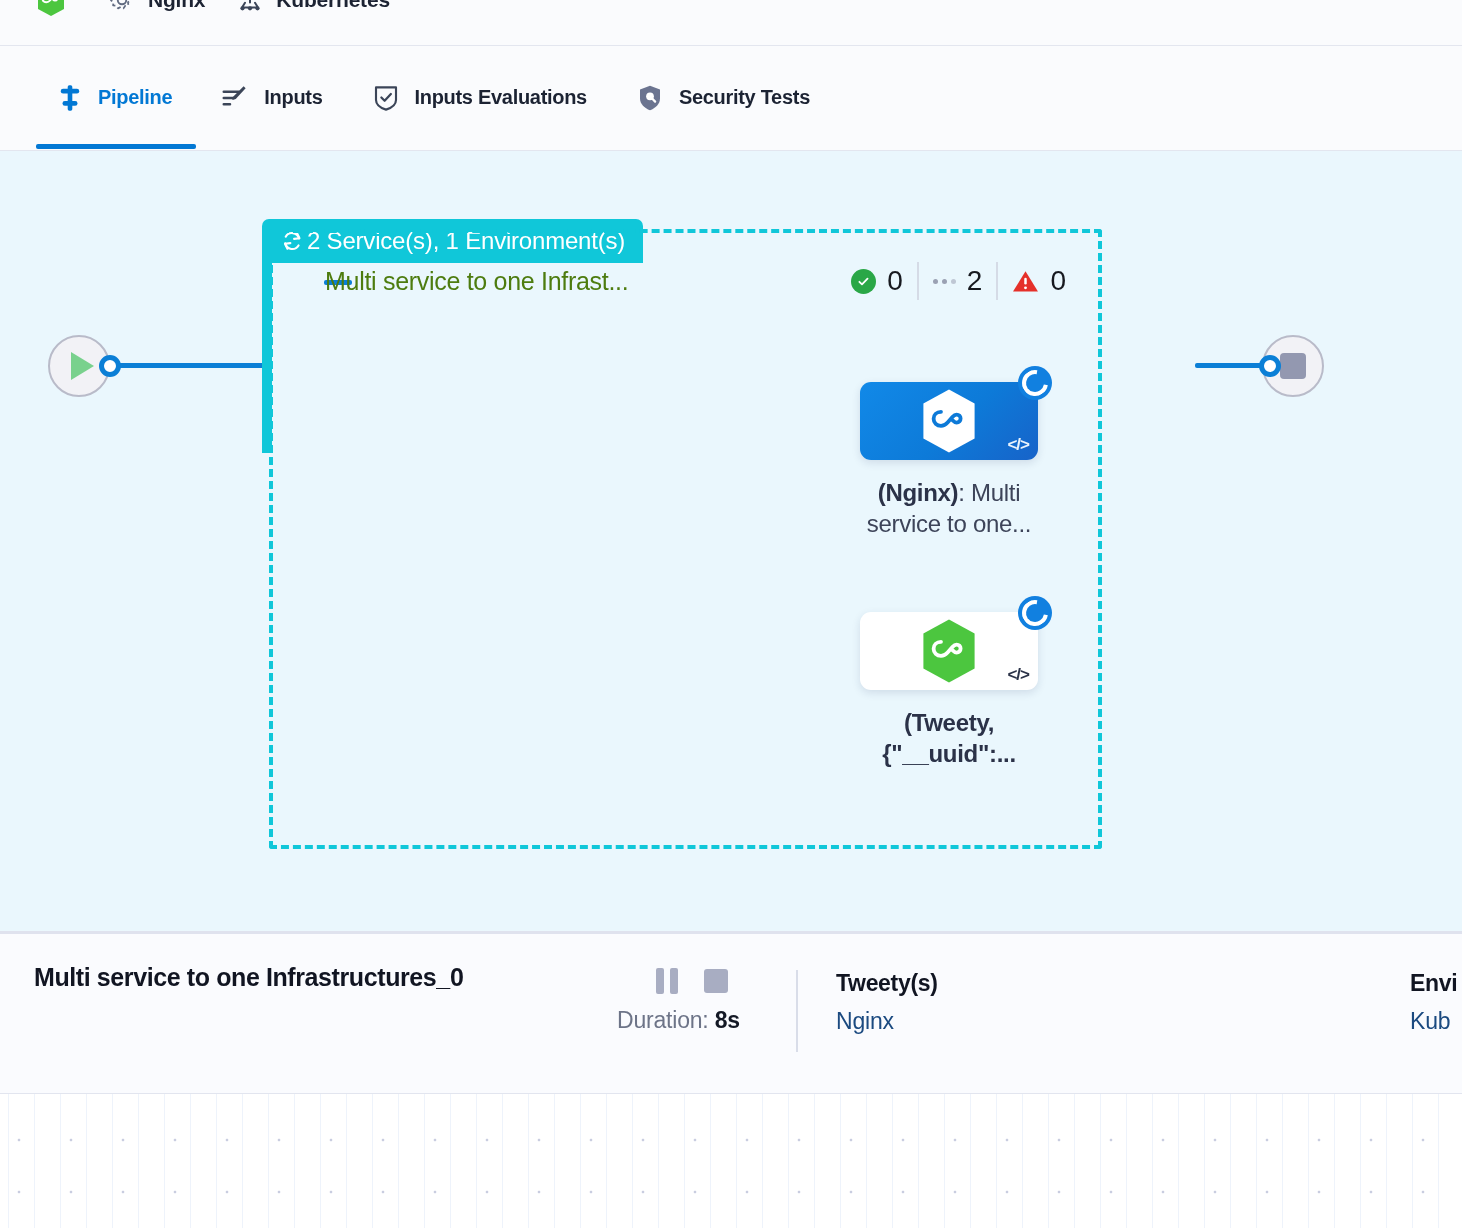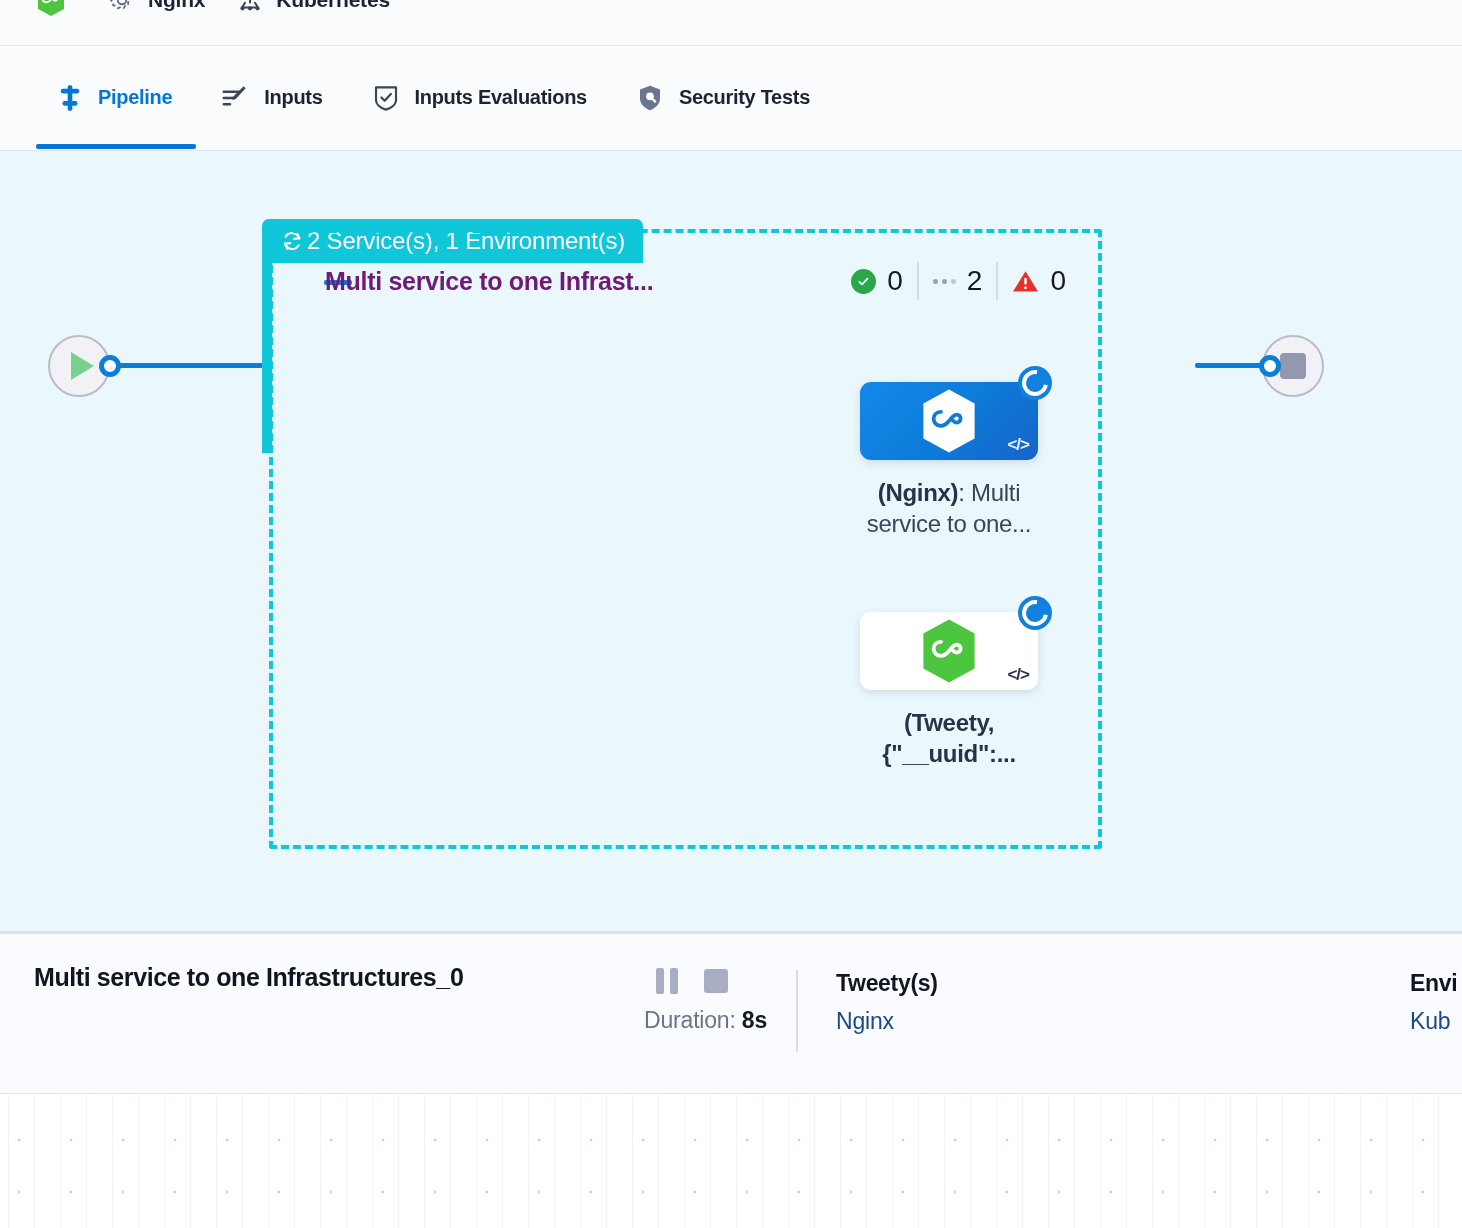--- a/index.html
+++ b/index.html
@@ -99,21 +99,21 @@
   }
 
   .group-title-row{
     position:absolute;left:7px;top:75px;width:833px;height:42px;
     display:flex;align-items:center;padding:0 22px 0 56px;box-sizing:border-box;
   }
   .collapse-dash{
     position:absolute;left:62px;top:95px;width:28px;height:5px;background:#0b7fd6;border-radius:2px;
   }
   .group-title{
-    font-size:25px;font-weight:700;color:#701a75;letter-spacing:-0.3px;white-space:nowrap;
+    font-size:25px;font-weight:400;color:#4d7c0f;letter-spacing:-0.3px;white-space:nowrap;
   }
   .counts{display:flex;align-items:center;gap:0;margin-left:auto;}
   .count-cell{display:flex;align-items:center;gap:11px;padding:0 14px;height:38px;}
   .count-cell + .count-cell{border-left:2px solid #d5dbe6;}
   .count-num{font-size:28px;font-weight:400;color:#17191f;line-height:1;}
   .ok-circle{
     width:25px;height:25px;border-radius:50%;background:#2aa747;
     display:flex;align-items:center;justify-content:center;
   }
   .dots-ic{display:flex;align-items:center;gap:4px;}
@@ -159,21 +159,21 @@
     background:#fafbfe;overflow:hidden;
   }
   .detail-inner{position:relative;height:160px;}
   .det-title{
     position:absolute;left:34px;top:29px;font-size:25px;font-weight:700;color:#111522;letter-spacing:-0.4px;
   }
   .det-sub{
     position:absolute;left:34px;top:76px;font-size:23px;color:#151a27;letter-spacing:-0.2px;
   }
   .det-sub .muted{color:#7b8297;}
-  .dur-block{position:absolute;left:617px;top:32px;width:150px;text-align:right;}
+  .dur-block{position:absolute;left:617px;top:32px;width:150px;text-align:left;}
   .dur-ctrls{display:flex;align-items:center;justify-content:center;gap:26px;height:30px;}
   .pause-ic{display:flex;gap:6px;}
   .pause-ic i{display:block;width:8px;height:26px;background:#a8adc2;border-radius:2px;}
   .stop-ic{width:24px;height:24px;background:#a8adc2;border-radius:3px;}
   .dur-text{margin-top:11px;font-size:23px;color:#6d7488;letter-spacing:-0.2px;white-space:nowrap;}
   .dur-text b{color:#131825;font-weight:700;}
   .vsep{position:absolute;left:796px;top:36px;width:2px;height:82px;background:#d9dde9;}
   .col{position:absolute;top:36px;}
   .col-services{left:836px;}
   .col-envs{left:1410px;}

